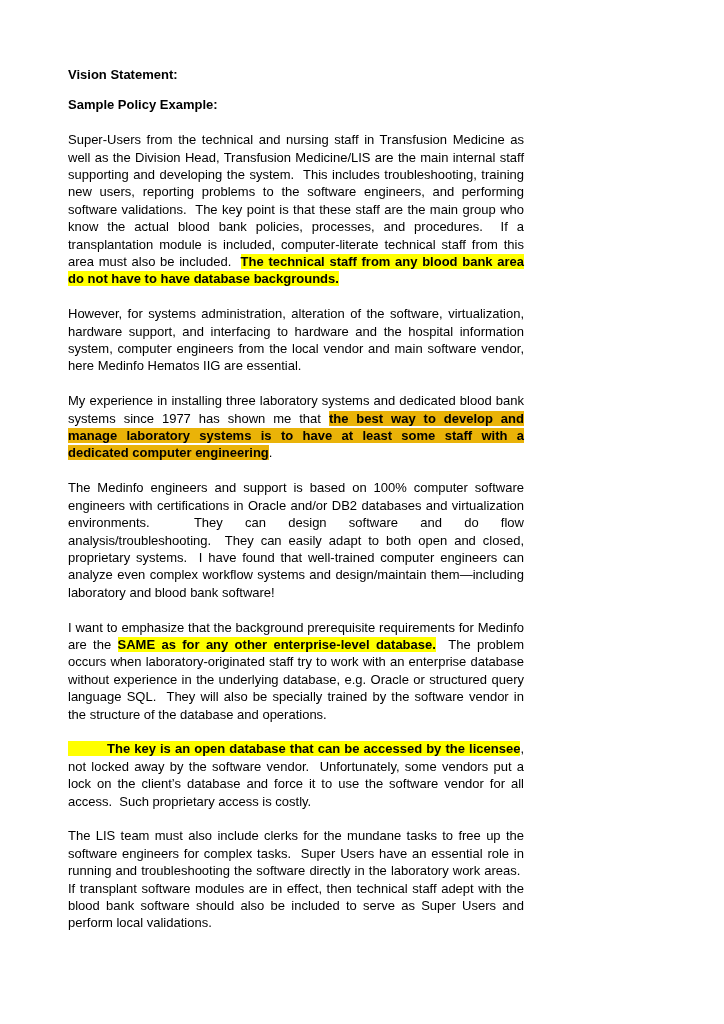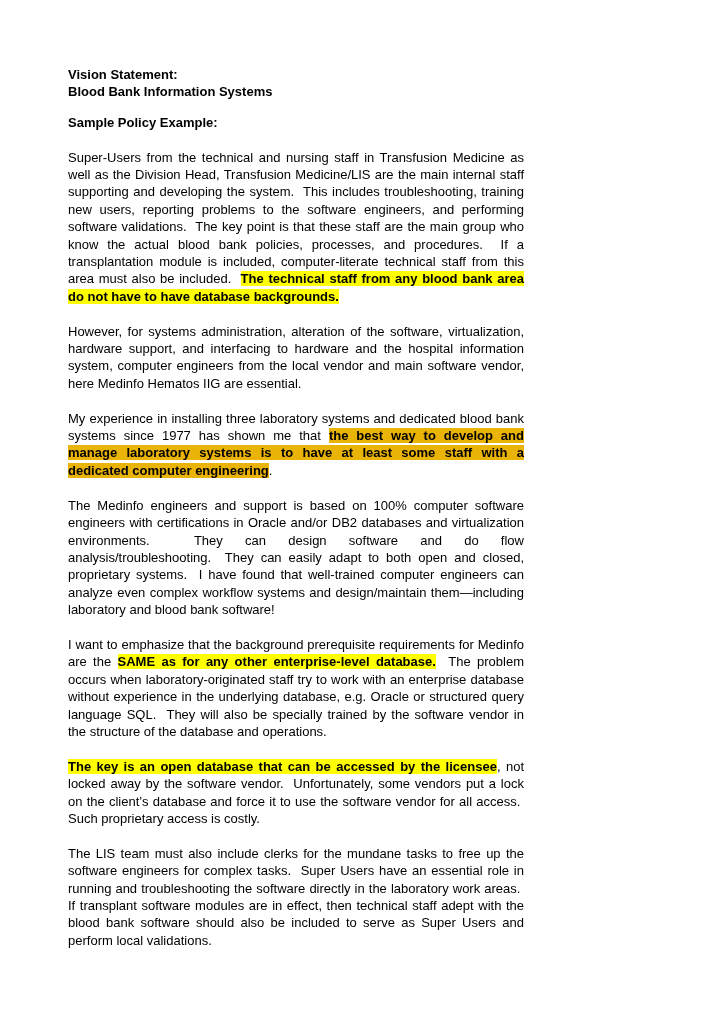--- a/index.html
+++ b/index.html
@@ -40,23 +40,22 @@
   .hl {
     
   }
 </style>
 </head>
 <body>
 
 <div class="page" style="background: rgb(255, 255, 255); color: rgb(0, 0, 0);">
   <div>
       <div class="block title-line"><span class="b">Vision Statement:</span></div>
-      <div class="block title-line"><span class="b">Blood Bank Information Systems</span></div>
       <div class="block heading"><span class="b">Sample Policy Example:</span></div>
       <div class="block paragraph"><span>Super-Users from the technical and nursing staff in Transfusion Medicine as well as the Division Head, Transfusion Medicine/LIS are the main internal staff supporting and developing the system.&nbsp; This includes troubleshooting, training new users, reporting problems to the software engineers, and performing software validations.&nbsp; The key point is that these staff are the main group who know the actual blood bank policies, processes, and procedures.&nbsp; If a transplantation module is included, computer-literate technical staff from this area must also be included.&nbsp; </span><span class="b hl" style="background: rgb(255, 255, 0);">The technical staff from any blood bank area do not have to have database backgrounds.</span></div>
       <div class="block paragraph"><span>However, for systems administration, alteration of the software, virtualization, hardware support, and interfacing to hardware and the hospital information system, computer engineers from the local vendor and main software vendor, here Medinfo Hematos IIG are essential.</span></div>
       <div class="block paragraph"><span>My experience in installing three laboratory systems and dedicated blood bank systems since 1977 has shown me that </span><span class="b hl" style="background: #eab308;">the best way to develop and manage laboratory systems is to have at least some staff with a dedicated computer engineering</span><span>.</span></div>
       <div class="block paragraph"><span>The Medinfo engineers and support is based on 100% computer software engineers with certifications in Oracle and/or DB2 databases and virtualization environments.&nbsp; They can design software and do flow analysis/troubleshooting.&nbsp; They can easily adapt to both open and closed, proprietary systems.&nbsp; I have found that well-trained computer engineers can analyze even complex workflow systems and design/maintain them—including laboratory and blood bank software!</span></div>
       <div class="block paragraph"><span>I want to emphasize that the background prerequisite requirements for Medinfo are the </span><span class="b hl" style="background: rgb(255, 255, 0);">SAME as for any other enterprise-level database.</span><span>&nbsp; The problem occurs when laboratory-originated staff try to work with an enterprise database without experience in the underlying database, e.g. Oracle or structured query language SQL.&nbsp; They will also be specially trained by the software vendor in the structure of the database and operations.</span></div>
-      <div class="block paragraph"><span class="b hl" style="background: rgb(255, 255, 0);">The key is an open database that can be accessed by the licensee</span><span>, not locked away by the software vendor.&nbsp; Unfortunately, some vendors put a lock on the client’s database and force it to use the software vendor for all access.&nbsp; Such proprietary access is costly.</span></div>
+      <div class="block paragraph"><span class="b hl" style="background: rgb(255, 255, 0); padding-left: 39px;">The key is an open database that can be accessed by the licensee</span><span>, not locked away by the software vendor.&nbsp; Unfortunately, some vendors put a lock on the client’s database and force it to use the software vendor for all access.&nbsp; Such proprietary access is costly.</span></div>
       <div class="block paragraph"><span>The LIS team must also include clerks for the mundane tasks to free up the software engineers for complex tasks.&nbsp; Super Users have an essential role in running and troubleshooting the software directly in the laboratory work areas.&nbsp; If transplant software modules are in effect, then technical staff adept with the blood bank software should also be included to serve as Super Users and perform local validations.</span></div>
     </div>
 </div>
 
 </body></html>

